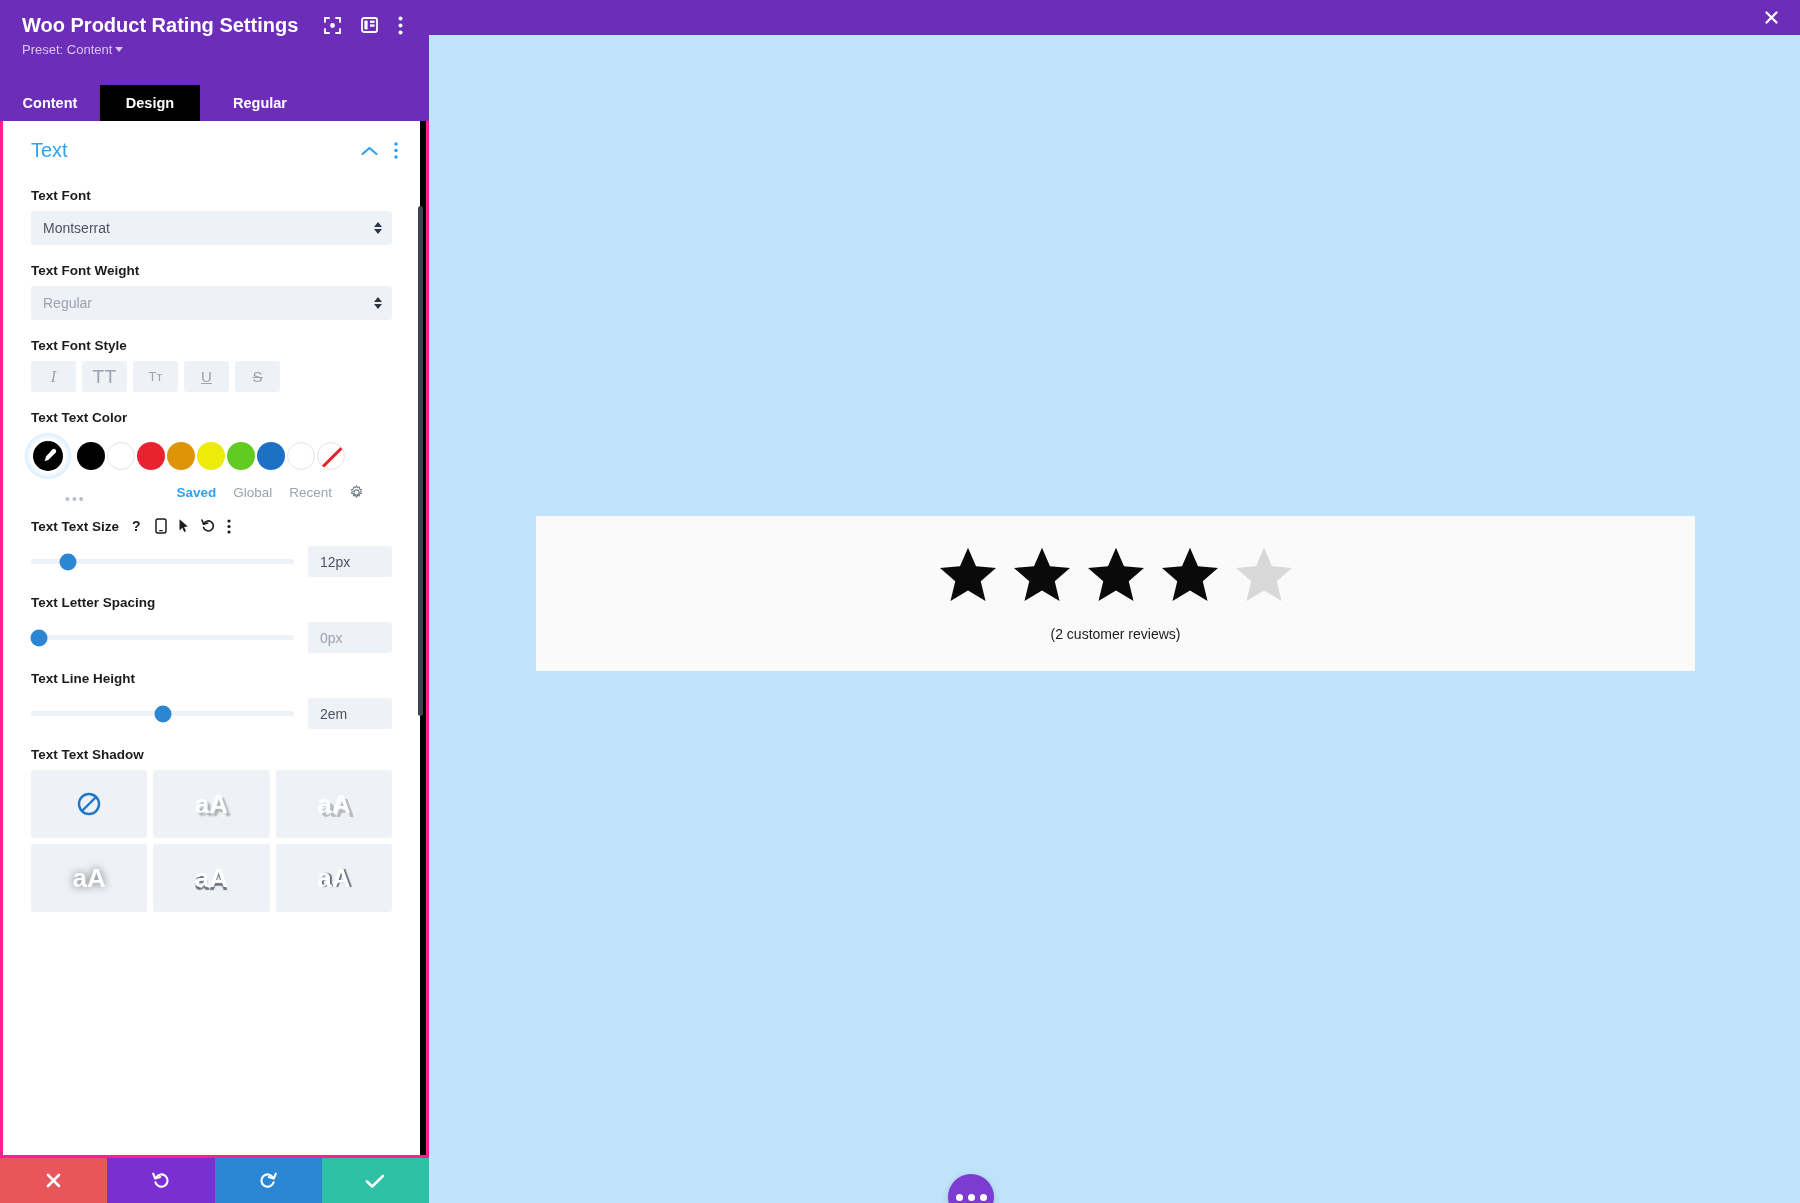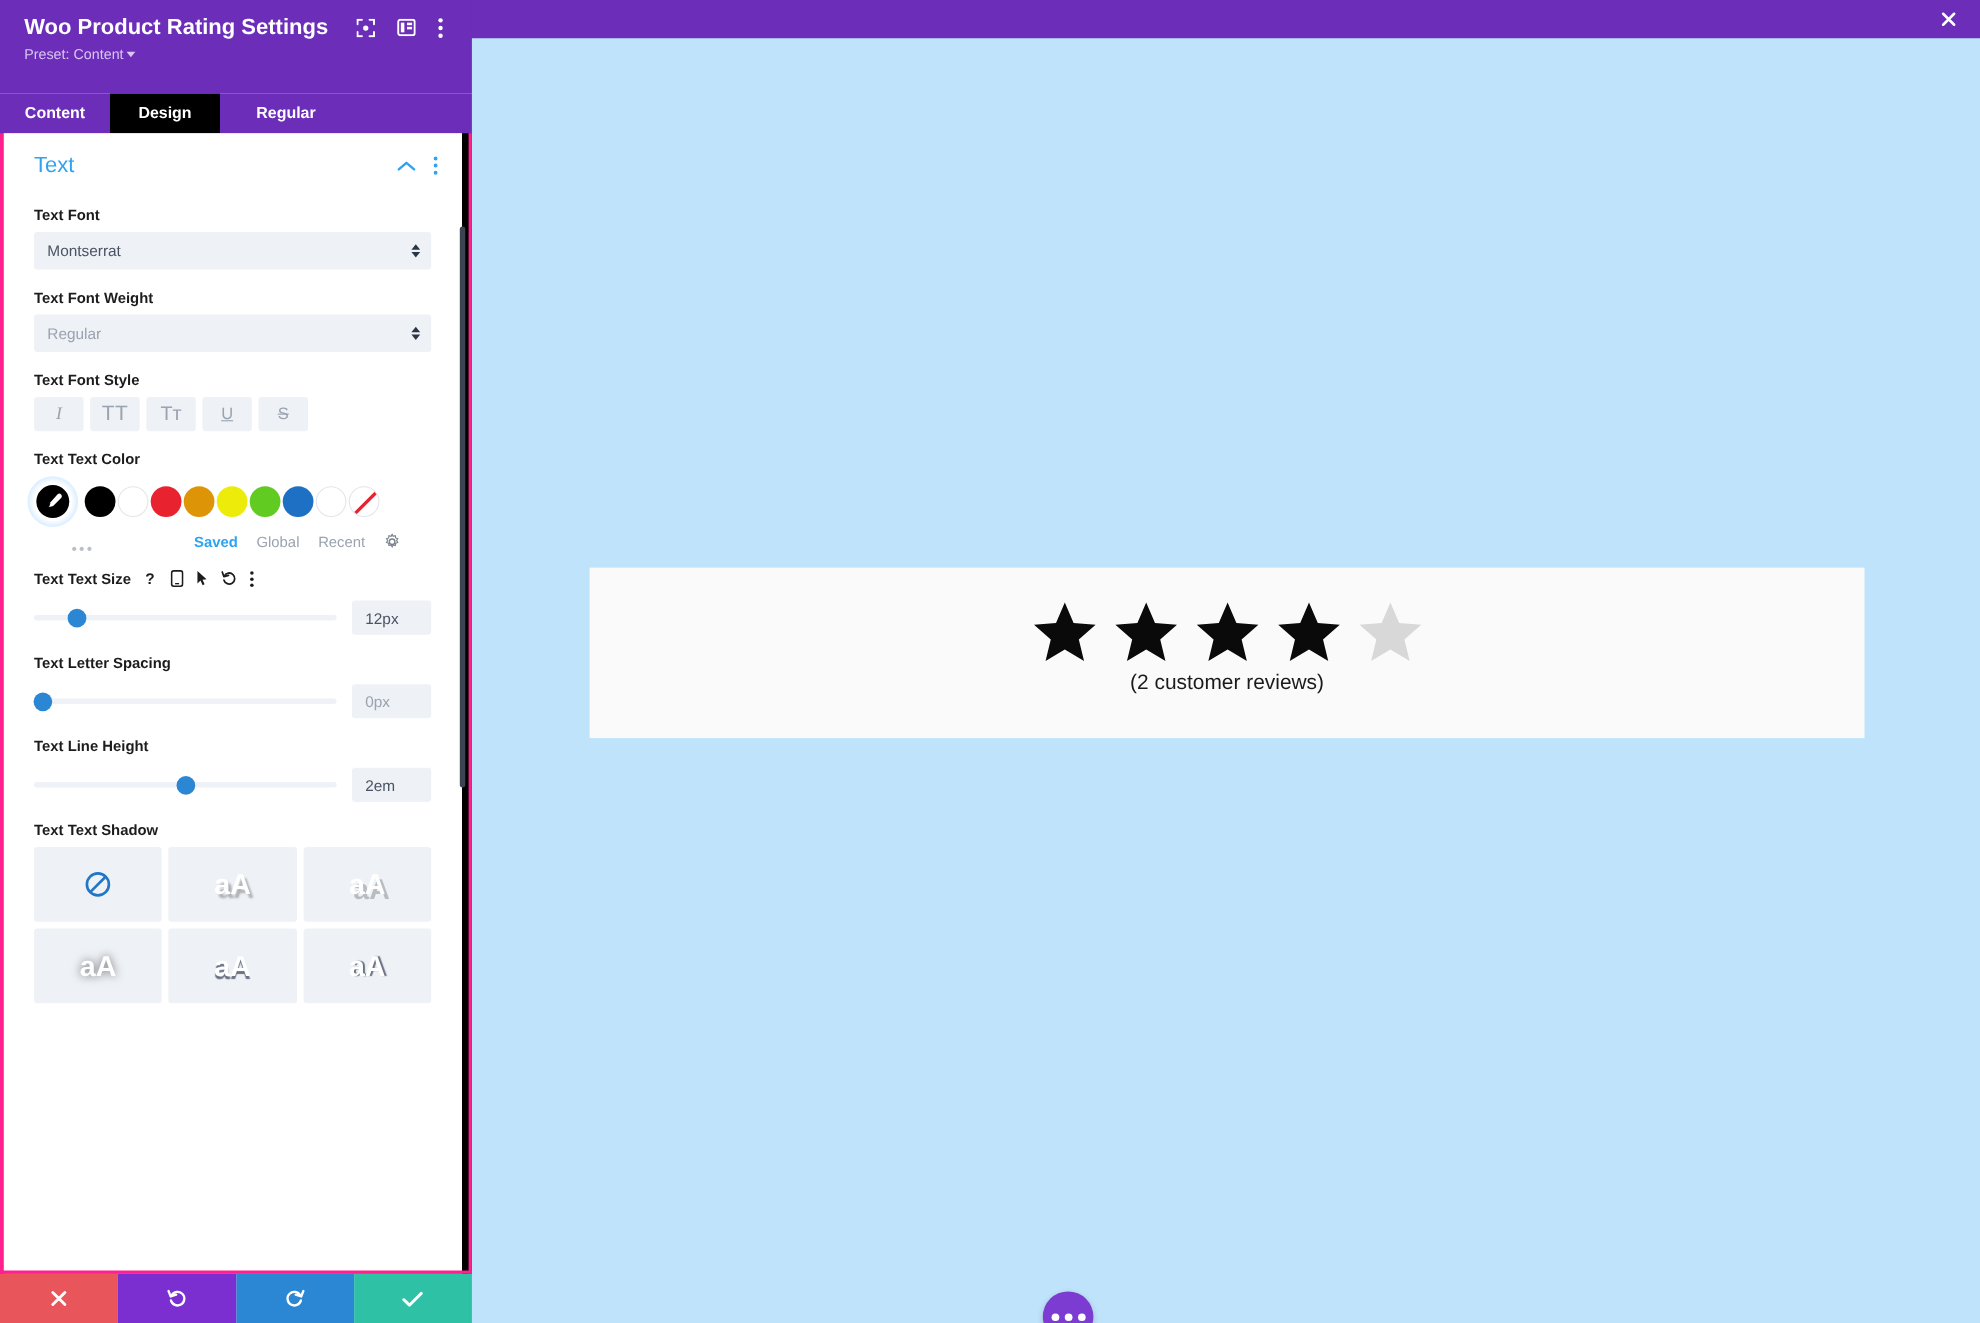--- a/index.html
+++ b/index.html
@@ -32,22 +32,22 @@
   .preview-card {
     position: absolute; left: 107px; top: 481px; width: 1159px; height: 155px;
     background: #fafafa;
   }
   .stars-row {
     display: flex; align-items: center; justify-content: center;
     gap: 14px; padding-top: 30px;
   }
   .star { width: 60px; height: 58px; display: block; }
   .reviews-text {
-    text-align: center; margin-top: 6px;
-    font-size: 19px; color: #1b1b1b; font-family: "Liberation Sans", sans-serif;
+    text-align: center; margin-top: 22px;
+    font-size: 14px; color: #1b1b1b; font-family: "Liberation Sans", sans-serif;
   }
   .fab {
     position: absolute; left: 519px; top: 1139px;
     width: 46px; height: 46px; border-radius: 50%;
     background: #7d3cd1; display: flex; align-items: center;
     justify-content: center; gap: 5px; cursor: pointer;
     box-shadow: 0 2px 6px rgba(0,0,0,.18);
   }
   .fab i { width: 7px; height: 7px; border-radius: 50%; background: #fff; display: block; }
 
@@ -127,21 +127,21 @@
     border-right: 4px solid transparent; border-top: 5px solid #2b3644; }
 
   .btn-row { display: flex; gap: 6px; }
   .sqbtn {
     width: 45px; height: 31px; background: #eef1f6; border-radius: 3px;
     display: flex; align-items: center; justify-content: center;
     color: #9aa3b0; font-size: 14px; cursor: pointer;
   }
   .sqbtn .it { font-style: italic; font-family: "Liberation Serif", serif; font-size: 16px; }
   .sqbtn .tt { font-size: 19px; letter-spacing: .5px; }
-  .sqbtn .tts { font-size: 18px; }
+  .sqbtn .tts { font-size: 13px; }
   .sqbtn .un { text-decoration: underline; font-size: 15px; }
   .sqbtn .st { text-decoration: line-through; font-size: 15px; }
 
   
   .swatches { display: flex; align-items: center; gap: 2px; margin-top: 2px; }
   .sw { width: 28px; height: 28px; border-radius: 50%; cursor: pointer; flex: 0 0 auto; }
   .sw.ring { border: 1px solid #e2e5ea; }
   .picker-wrap {
     width: 46px; height: 46px; border-radius: 50%;
     display: flex; align-items: center; justify-content: center;
@@ -168,21 +168,21 @@
   .cm-link.muted { color: #9aa3b0; }
 
   
   .slider-row { display: flex; align-items: center; gap: 14px; margin-top: 12px; }
   .slider { position: relative; flex: 1; height: 5px; }
   .track { position: absolute; left: 0; right: 0; top: 0; height: 5px;
     background: #eef1f6; border-radius: 3px; }
   .knob { position: absolute; top: 50%; width: 17px; height: 17px; border-radius: 50%;
     background: #2b87d4; transform: translate(-50%,-50%); cursor: pointer; }
   .numbox {
-    width: 72px; height: 31px; background: #eef1f6; border-radius: 3px;
+    width: 84px; height: 31px; background: #eef1f6; border-radius: 3px;
     display: flex; align-items: center; padding: 0 12px;
     font-size: 14px; color: #4a5464; cursor: text;
   }
   .numbox.placeholder { color: #9aa3b0; }
 
   
   .shadow-grid { display: grid; grid-template-columns: repeat(3, 1fr); gap: 6px; margin-top: 4px; }
   .shadow-cell {
     height: 68px; background: #eef1f6; border-radius: 3px;
     display: flex; align-items: center; justify-content: center;

